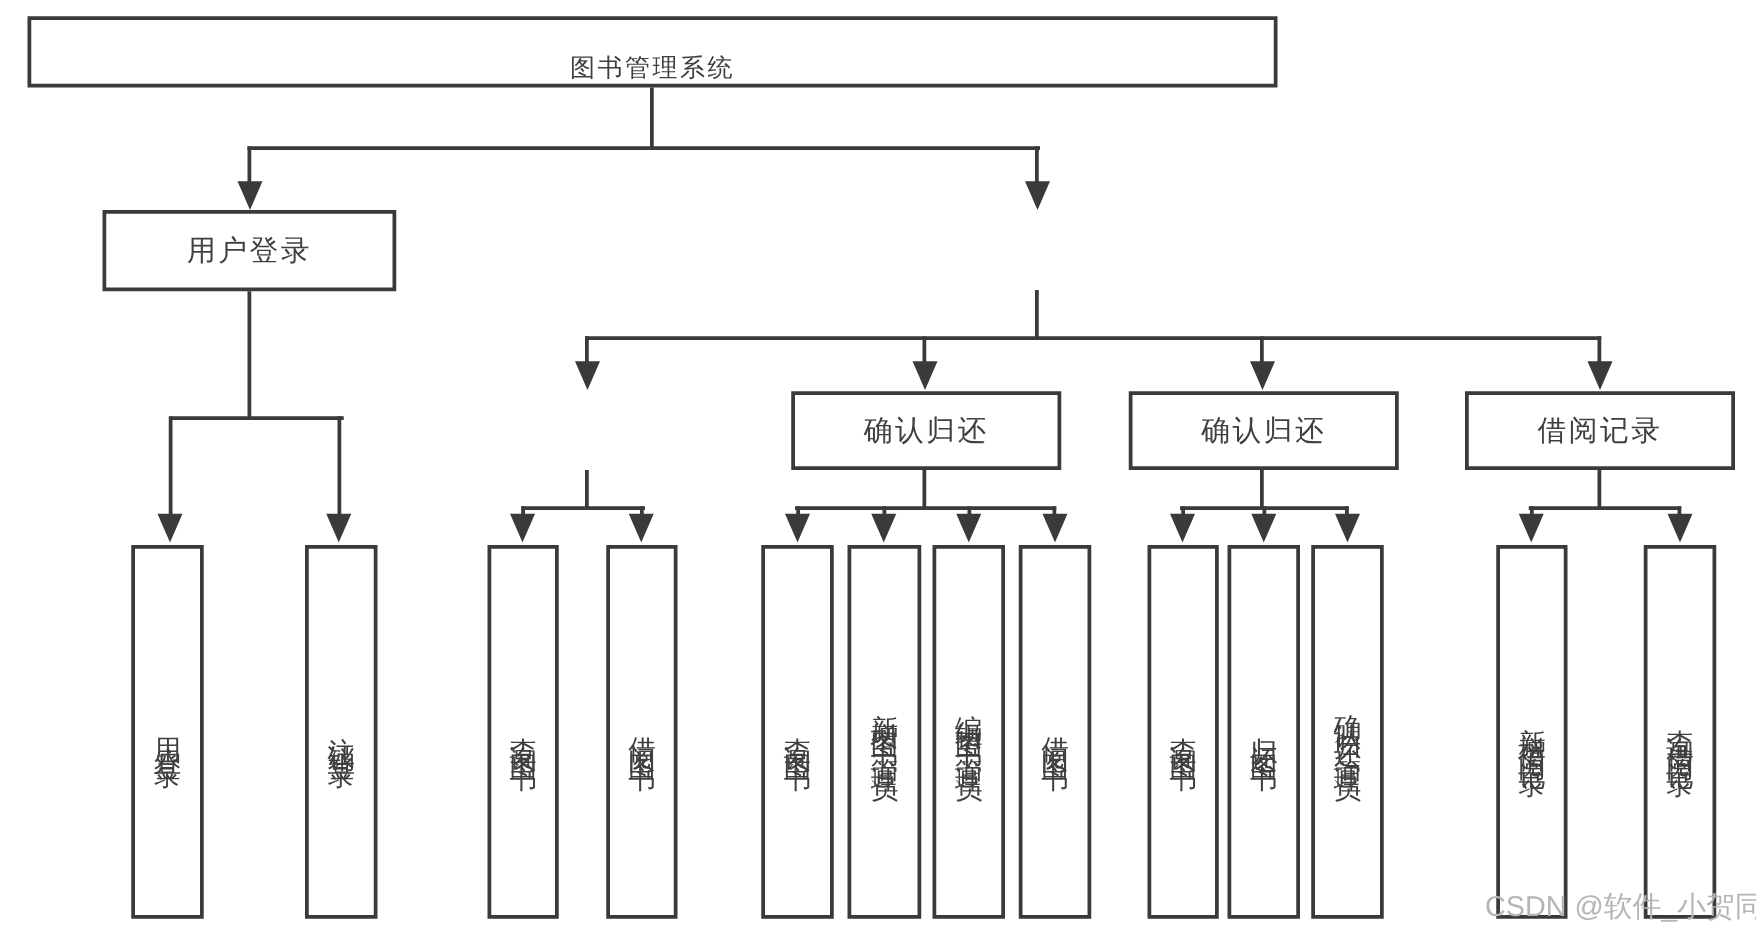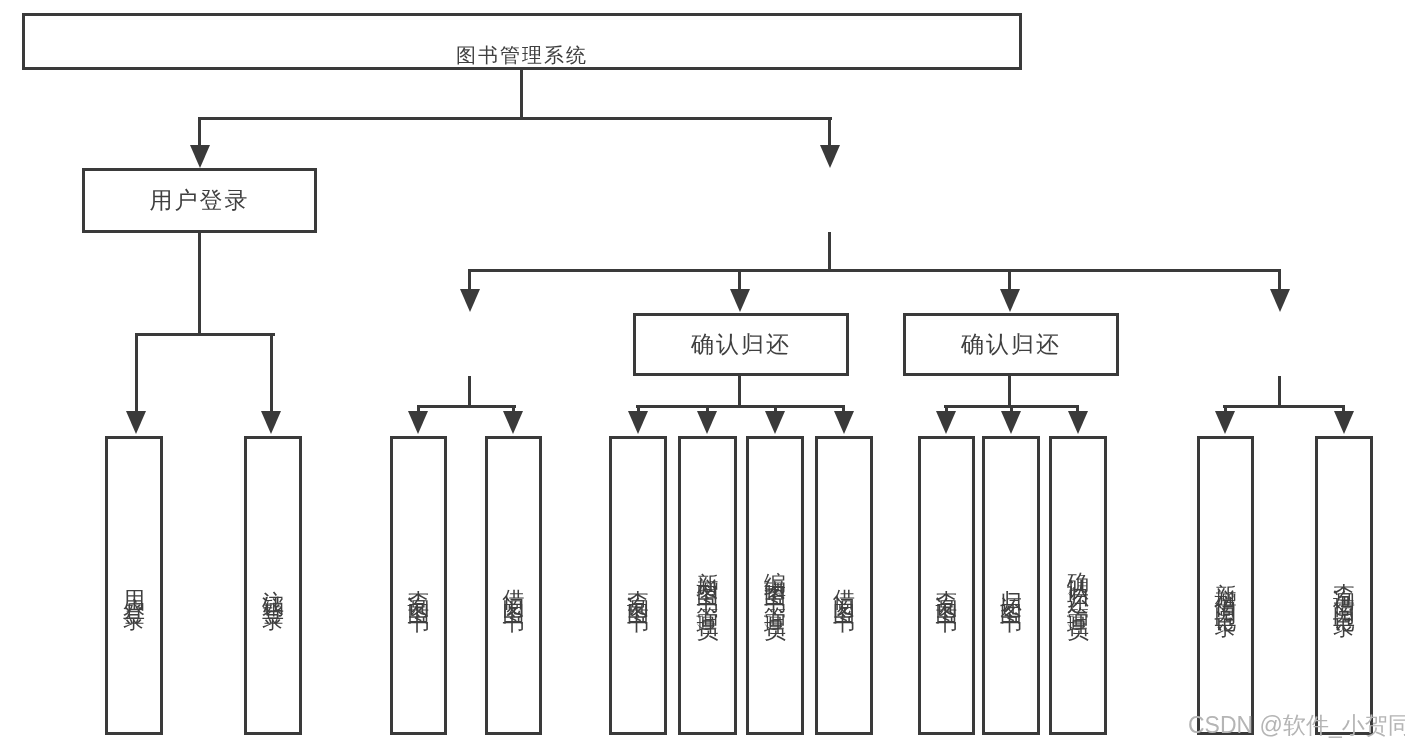--- a/index.html
+++ b/index.html
@@ -70,20 +70,23 @@
   <div class="arrow" style="left:460px;top:289px;"></div>
   <div class="arrow" style="left:730px;top:289px;"></div>
   <div class="arrow" style="left:1000px;top:289px;"></div>
   <div class="arrow" style="left:1270px;top:289px;"></div>
 
   <div class="box lvl3" style="left:633px;top:313px;width:216px;height:63px;">
     <span>确认归还</span>
   </div>
   <div class="box lvl3" style="left:903px;top:313px;width:216px;height:63px;">
     <span>确认归还</span>
+  </div>
+  <div class="box lvl3" style="left:1172px;top:313px;width:216px;height:63px;">
+    <span>借阅记录</span>
   </div>
 
   <div class="vline" style="left:468px;top:376px;height:31px;"></div>
   <div class="hline" style="left:417px;top:405px;width:99px;"></div>
   <div class="vline" style="left:417px;top:405px;height:10px;"></div>
   <div class="vline" style="left:512px;top:405px;height:10px;"></div>
   <div class="arrow" style="left:408px;top:411px;"></div>
   <div class="arrow" style="left:503px;top:411px;"></div>
 
   <div class="vline" style="left:738px;top:376px;height:31px;"></div>

